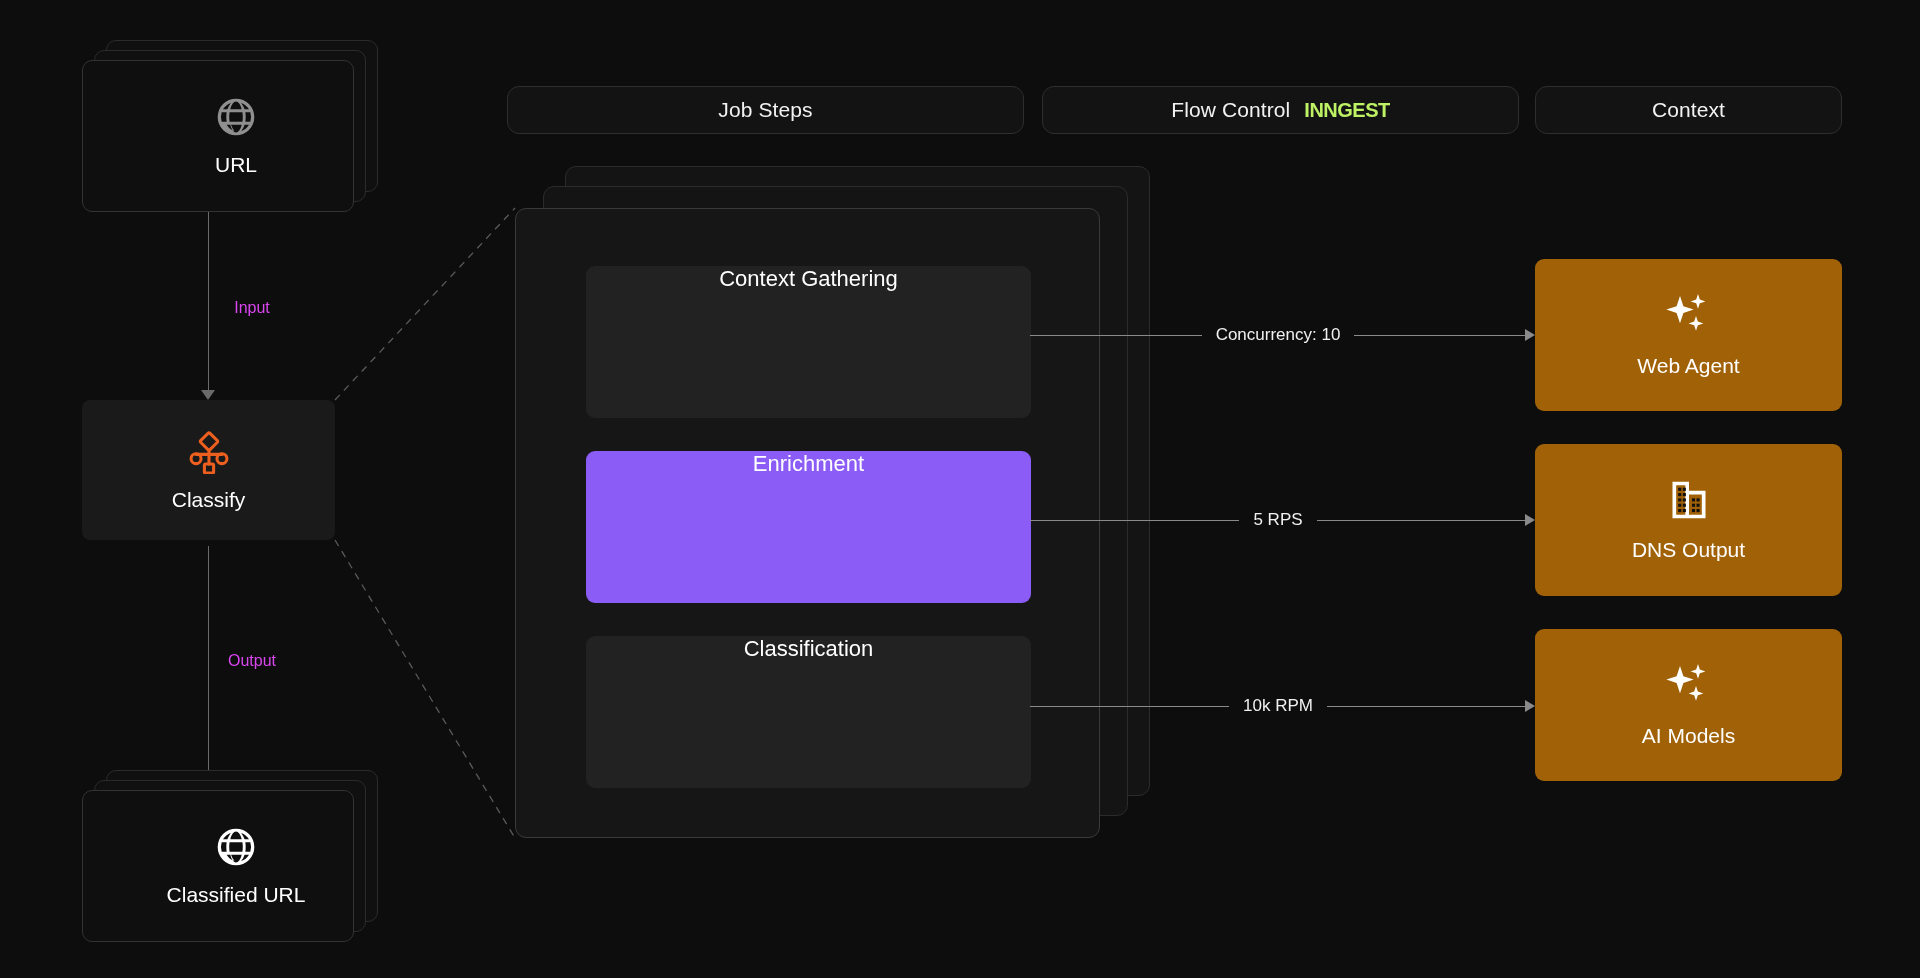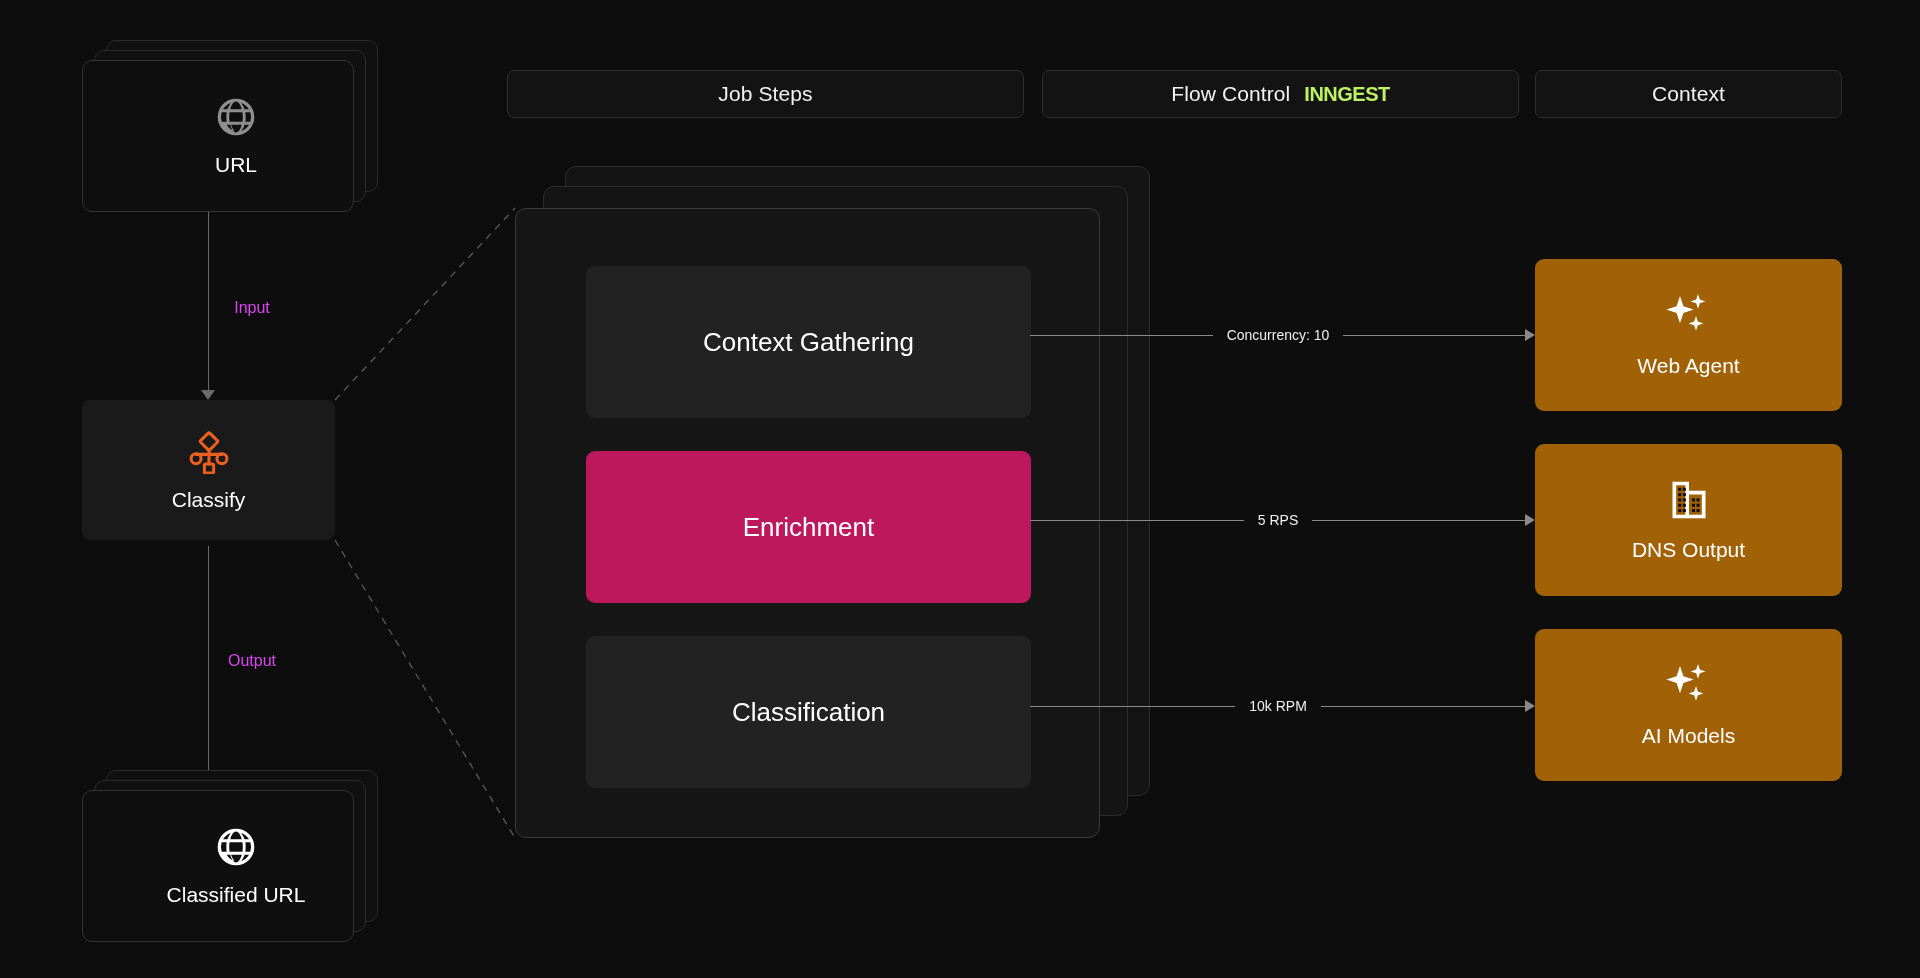--- a/index.html
+++ b/index.html
@@ -12,22 +12,22 @@
   #stage { position:relative; width:1920px; height:978px; background:#0d0d0d; }
 
   
   .dots {
     background-image: radial-gradient(circle at 1px 1px, rgba(255,255,255,0.055) 1px, transparent 0);
     background-size: 9px 9px;
   }
 
   
   .hdr {
-    position:absolute; top:70px; height:48px;
-    border:1px solid #2e2e2e; border-radius:7px;
+    position:absolute; top:86px; height:48px;
+    border:1px solid #2e2e2e; border-radius:12px;
     background:#131313;
     display:flex; align-items:center; justify-content:center; gap:14px;
     color:#f2f2f2; font-size:21px; letter-spacing:.1px;
   }
   #hdr-job      { left:507px; width:517px; }
   #hdr-flow     { left:1042px; width:477px; }
   #hdr-context  { left:1535px; width:307px; }
   .inngest-logo { font-weight:700; letter-spacing:-0.5px; font-size:20px; color:#bef264; }
 
   
@@ -73,42 +73,42 @@
   }
   #panel-l3 { left:565px; top:166px; width:585px; height:630px; }
   #panel-l2 { left:543px; top:186px; width:585px; height:630px; }
   #panel-front {
     position:absolute; left:515px; top:208px; width:585px; height:630px;
     border:1px solid #3a3a3a; border-radius:11px; background:#161616;
   }
   .step {
     position:absolute; left:70px; width:445px; height:152px;
     border-radius:9px; background:#232323;
-    display:flex; align-items:center; justify-content:center;
-    color:#fff; font-size:26px;
+    display:flex; align-items:flex-start; justify-content:center;
+    color:#fff; font-size:22px;
   }
   #step-context { top:57px; background:#222222; }
-  #step-enrich  { top:242px; background:#be185d; }
+  #step-enrich  { top:242px; background:#8b5cf6; }
   #step-classif { top:427px; background:#222222; }
 
   
   .rescard {
     position:absolute; left:1535px; width:307px; height:152px;
     border-radius:9px; background:#a16207;
     display:flex; flex-direction:column; align-items:center; justify-content:center; gap:12px;
   }
   .rescard .label { color:#fff; font-size:21px; }
   #res-web { top:259px; }
   #res-dns { top:444px; }
   #res-ai  { top:629px; }
 
   
   .flowrow { position:absolute; left:1030px; width:505px; height:24px; display:flex; align-items:center; }
   .flowrow .seg { height:1px; background:#8a8a8a; flex:1; }
-  .flowrow .txt { color:#f0f0f0; font-size:14px; white-space:nowrap; padding:0 14px; }
+  .flowrow .txt { color:#f0f0f0; font-size:17px; white-space:nowrap; padding:0 14px; }
   .flowrow .tip {
     width:0; height:0; border-top:6px solid transparent; border-bottom:6px solid transparent;
     border-left:10px solid #8a8a8a; margin-left:-1px;
   }
   #flow-1 { top:323px; }
   #flow-2 { top:508px; }
   #flow-3 { top:694px; }
 
   svg.edges { position:absolute; left:0; top:0; width:1920px; height:978px; pointer-events:none; }
 </style>

